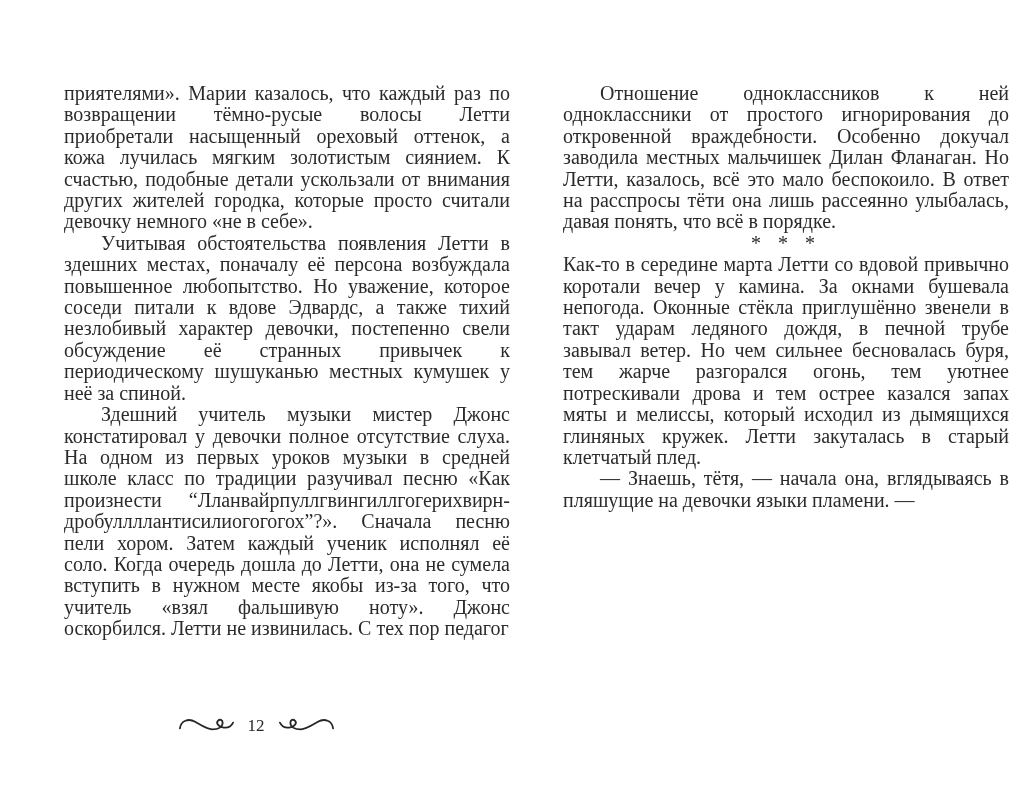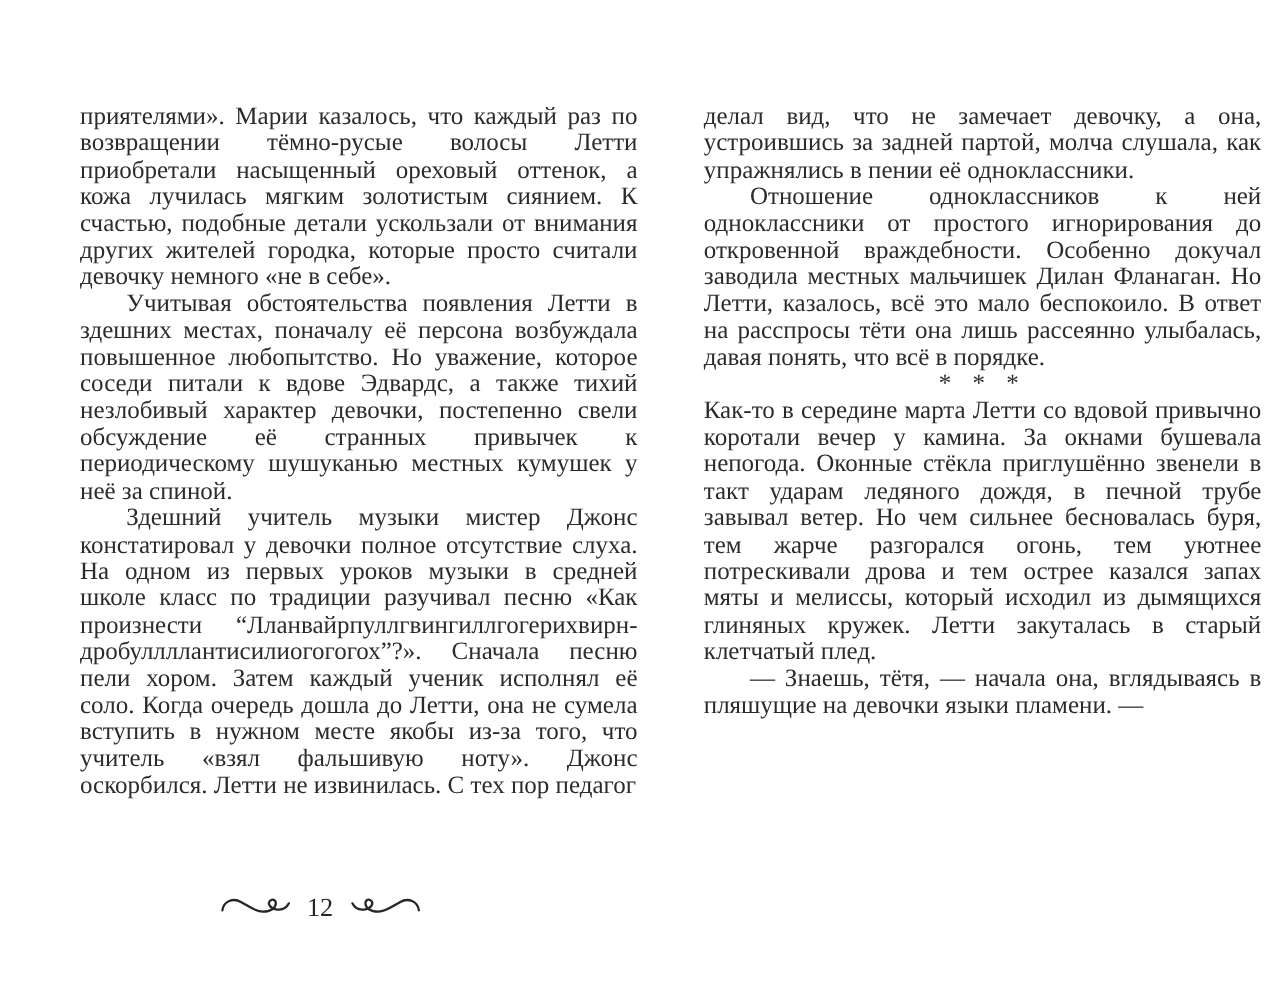--- a/index.html
+++ b/index.html
@@ -49,21 +49,21 @@
     position: absolute;
     bottom: 52px;
     left: 0;
     width: 512px;
     display: flex;
     justify-content: center;
     align-items: center;
     gap: 13px;
   }
   .page-number {
-    font-size: 21px;
+    font-size: 17px;
     line-height: 20px;
     color: #262626;
   }
   .flourish { display: block; }
   .flourish path {
     fill: none;
     stroke: #262626;
     stroke-width: 1.9;
     stroke-linecap: round;
   }
@@ -85,21 +85,20 @@
       </svg>
       <span class="page-number">12</span>
       <svg class="flourish" width="57" height="20" viewBox="0 0 60 21">
         <path transform="translate(60,0) scale(-1,1)" d="M2,13 C3,5 11,2 18,6 C25,10 30,14 36,14 C43,14 47,11 47,7 C47,4 44,3 42,5 C40,7 42,11 47,12 C52,13 56,11 58,7"></path>
       </svg>
     </div>
   </div>
 
   <div class="page right">
     <div class="text">
-      <p>делал вид, что не замечает девочку, а она, устроившись за задней партой, молча слушала, как упражнялись в пении её одноклассники.</p>
       <p class="indent">Отношение одноклассников к ней одноклассники от простого игнорирования до откровенной враждебности. Особенно докучал заводила местных мальчишек Дилан Фланаган. Но Летти, казалось, всё это мало беспокоило. В ответ на расспросы тёти она лишь рассеянно улыбалась, давая понять, что всё в порядке.</p>
       <p class="separator">* * *</p>
       <p>Как-то в середине марта Летти со вдовой привычно коротали вечер у камина. За окнами бушевала непогода. Оконные стёкла приглушённо звенели в такт ударам ледяного дождя, в печной трубе завывал ветер. Но чем сильнее бесновалась буря, тем жарче разгорался огонь, тем уютнее потрескивали дрова и тем острее казался запах мяты и мелиссы, который исходил из дымящихся глиняных кружек. Летти закуталась в старый клетчатый плед.</p>
       <p class="indent">— Знаешь, тётя, — начала она, вглядываясь в пляшущие на девочки языки пламени. —</p>
     </div>
   </div>
 
 </div>
 
 </body></html>

